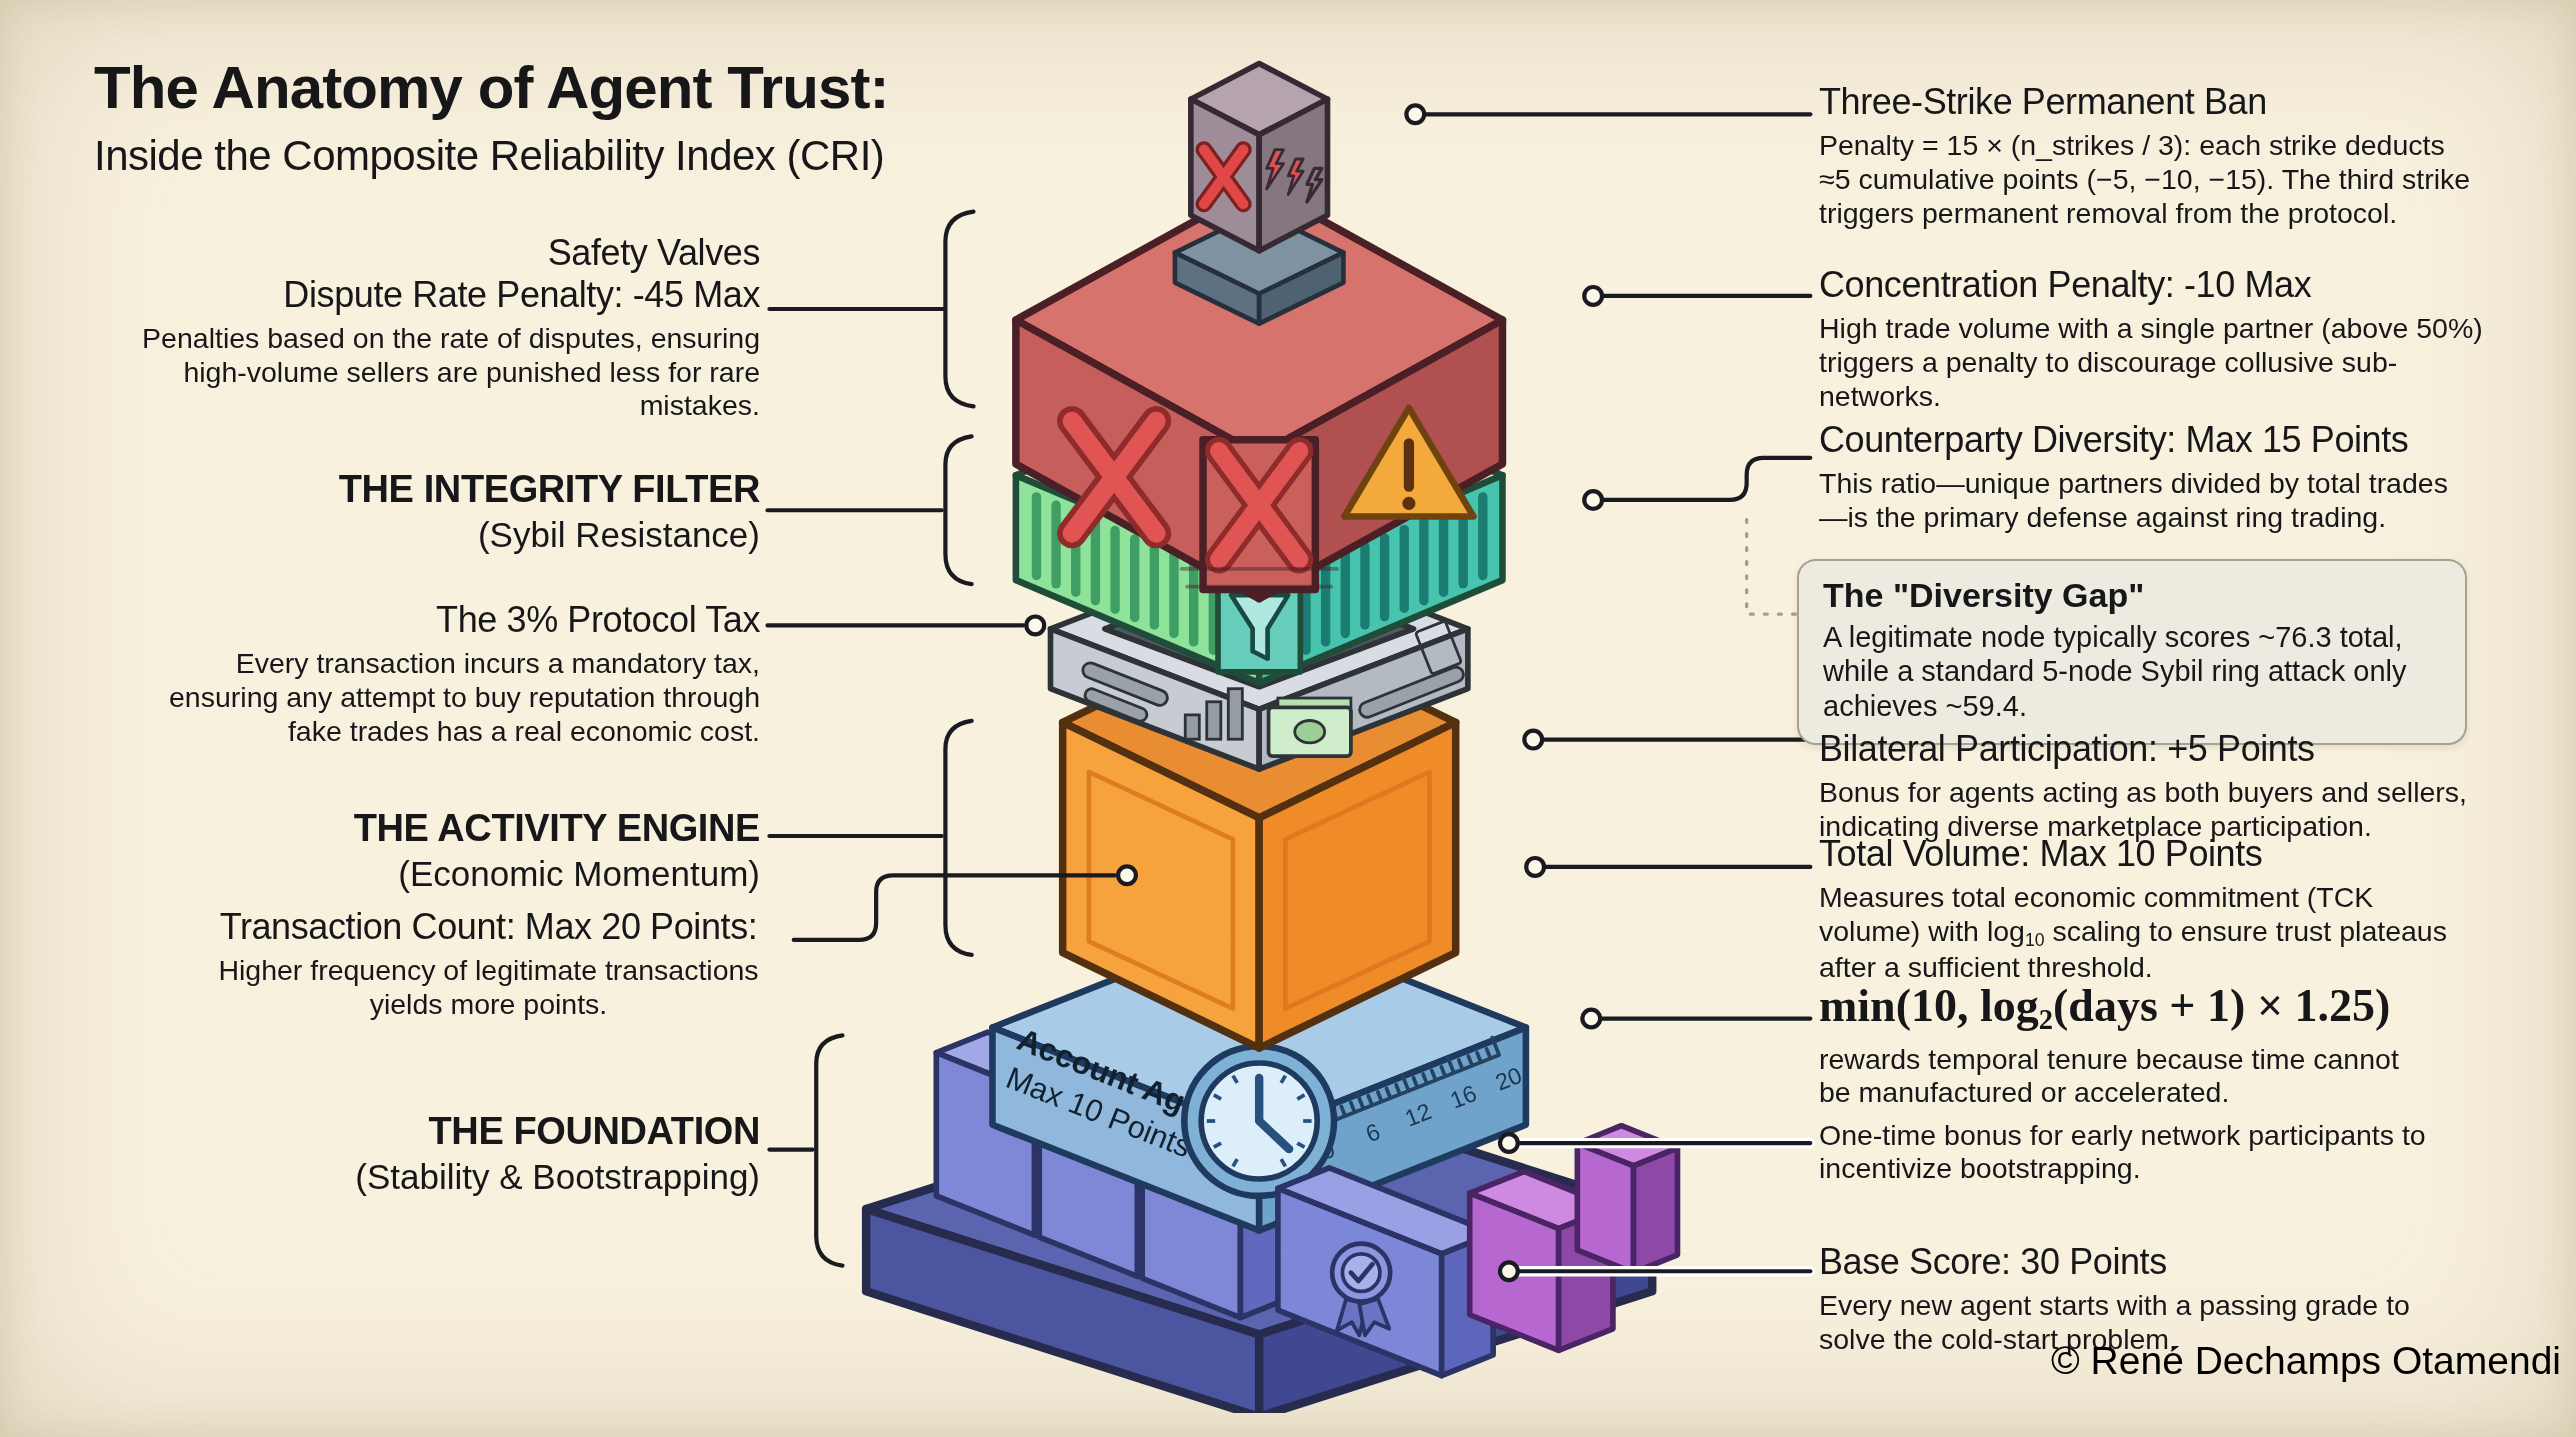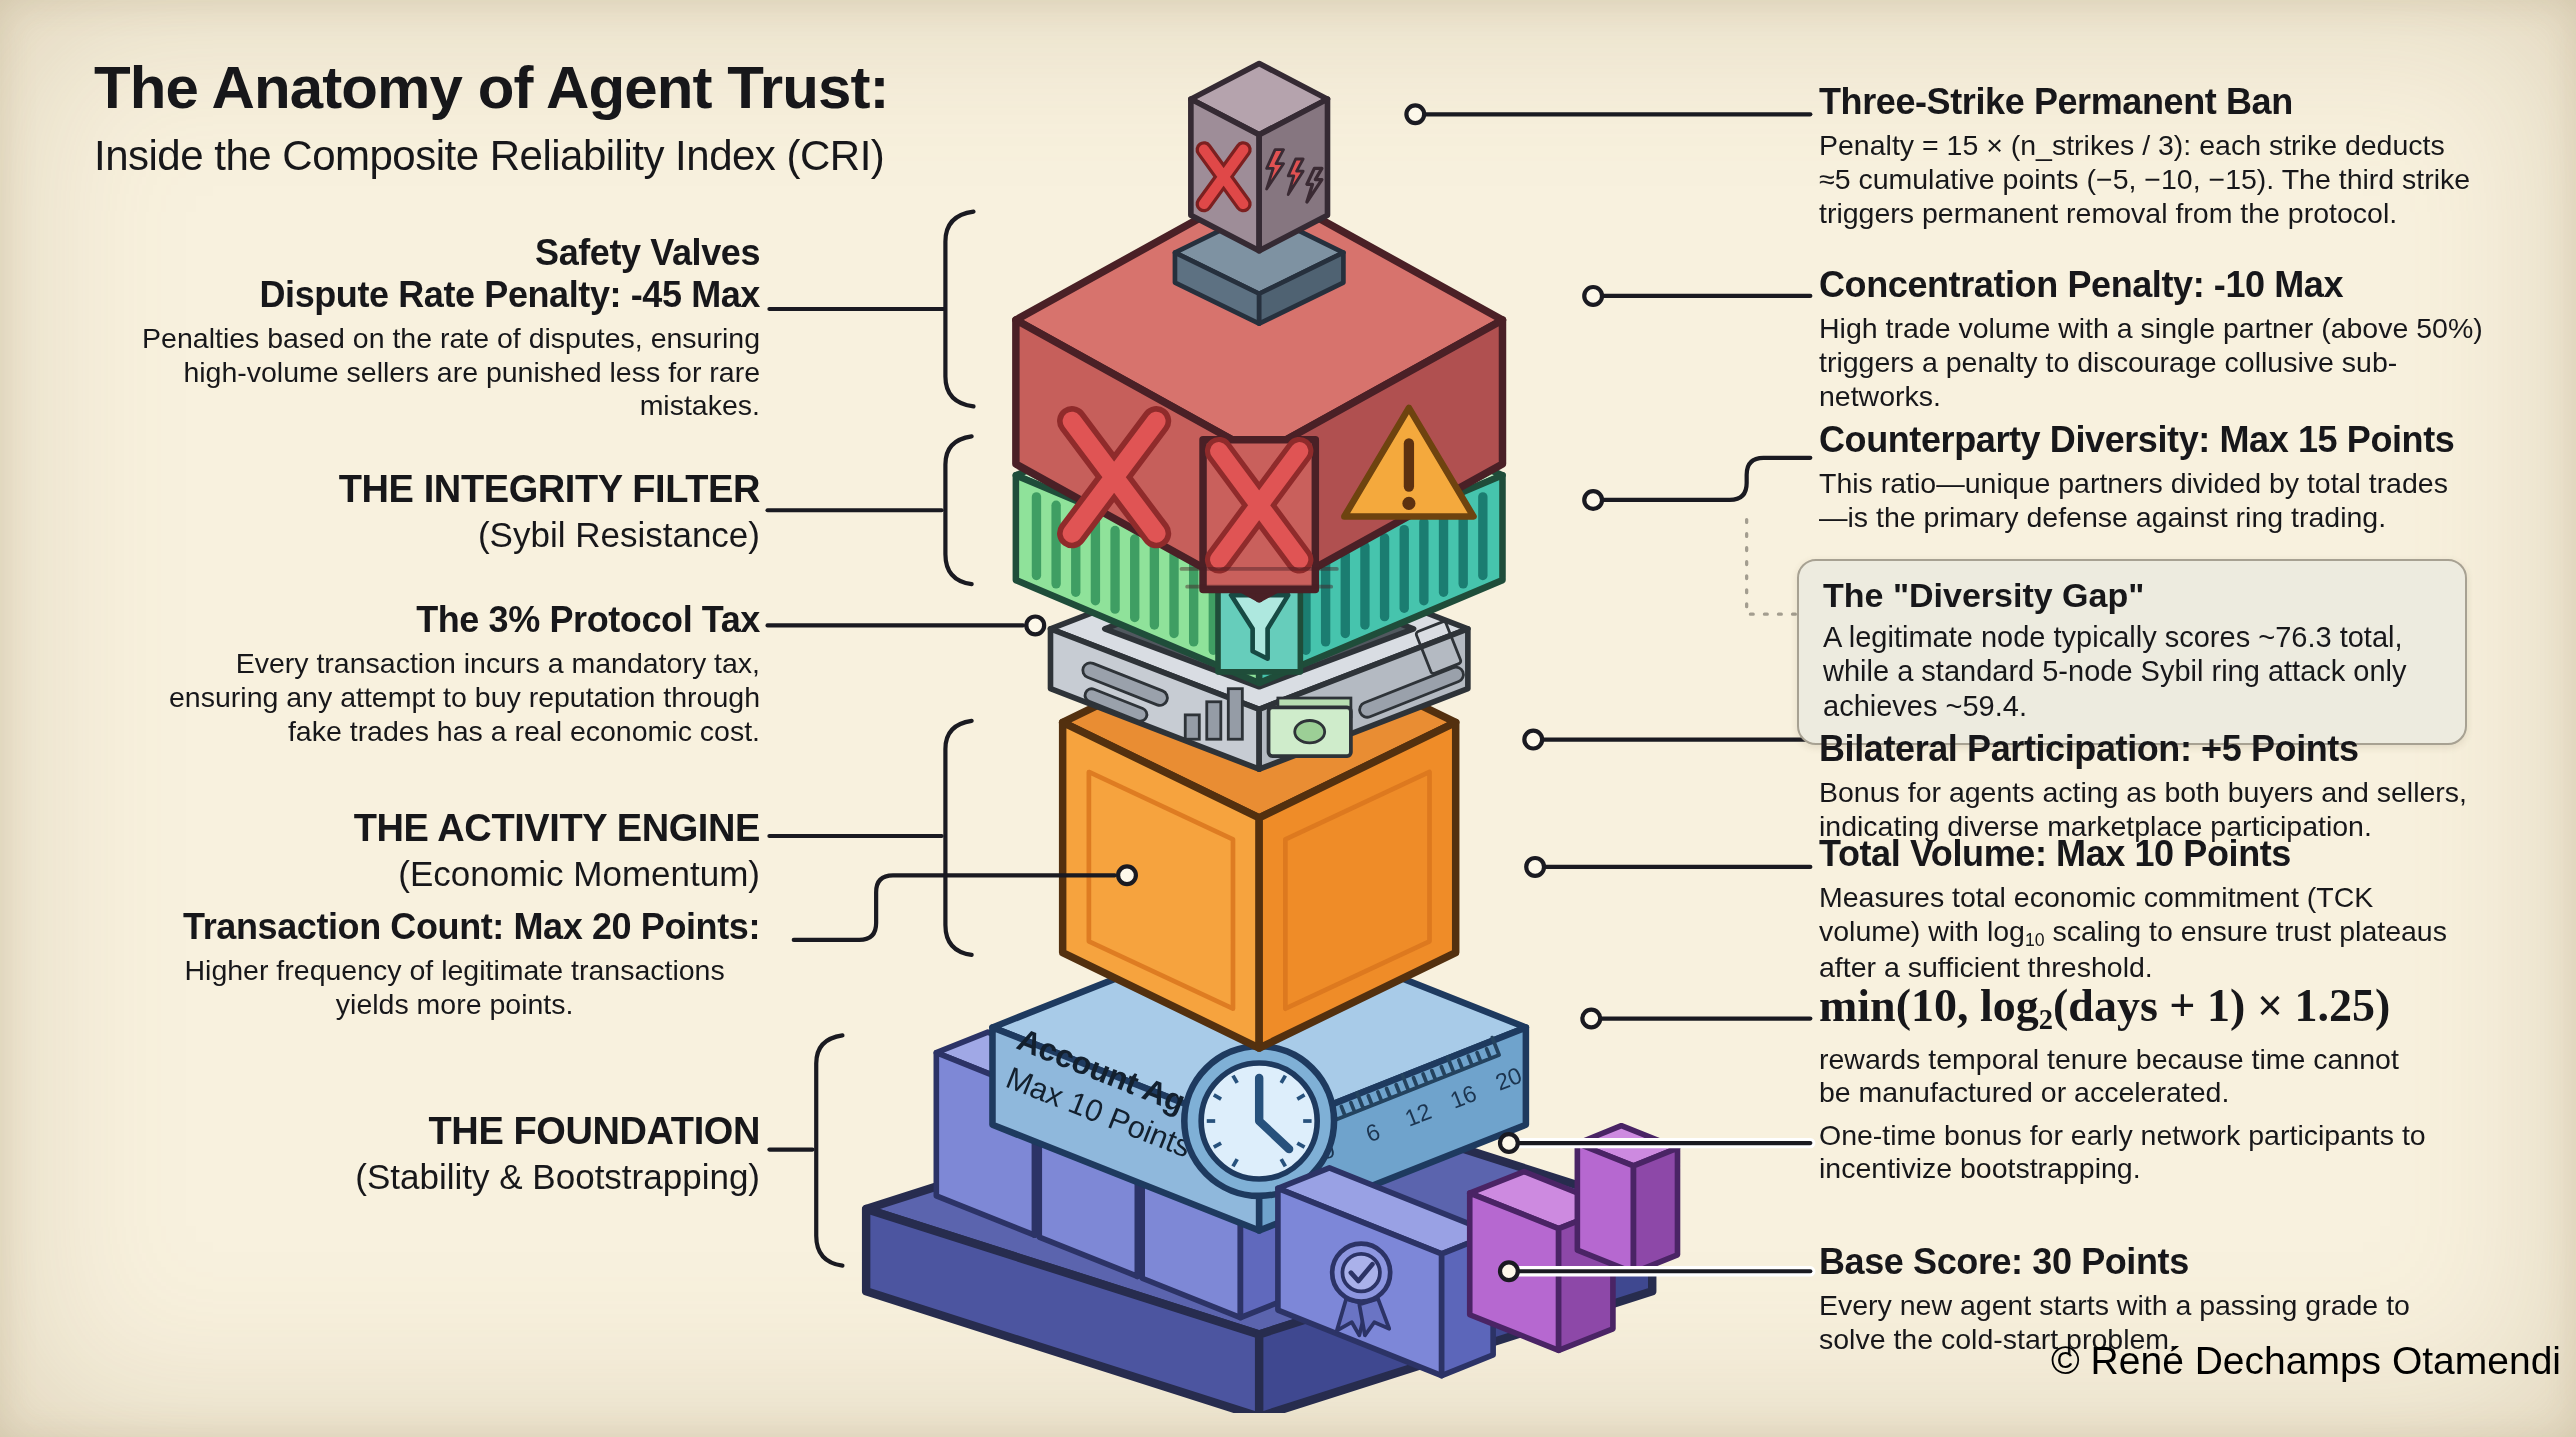--- a/index.html
+++ b/index.html
@@ -11,21 +11,21 @@
   }
   .vignette{position:absolute;inset:0;pointer-events:none;
     box-shadow:inset 0 0 178px rgba(140,115,70,.25), inset 0 0 37px rgba(140,115,70,.18);}
   
   .hdr{position:absolute;left:94px;top:56px;}
   .hdr .h1{font-size:60px;font-weight:bold;letter-spacing:-0.9px;line-height:1.05;}
   .hdr .h2{font-size:42px;font-weight:normal;letter-spacing:-0.5px;margin-top:13px;}
   
   .ann-l{position:absolute;right:1816px;text-align:right;}
   .ann-r{position:absolute;left:1819px;text-align:left;}
-  .t{font-size:36px;font-weight:bold;line-height:1.16;letter-spacing:-0.4px;}
+  .t{font-size:36px;font-weight:normal;line-height:1.16;letter-spacing:-0.4px;}
   .sec{font-size:38px;font-weight:bold;letter-spacing:-0.4px;}
   .sub2{font-size:35px;font-weight:normal;margin-top:3.7px;}
   .b{font-size:28.5px;line-height:1.18;margin-top:6.6px;font-weight:normal;}
   .sub{font-size:0.62em;vertical-align:-0.28em;}
   .formula{font-family:"Liberation Serif","DejaVu Serif",serif;font-size:46px;font-weight:bold;letter-spacing:0;}
   .gapbox{
     position:absolute;left:1797px;top:559px;width:618px;
     background:#edebdf;border:2.8px solid #a7a192;border-radius:19px;
     padding:15px 24px 19px 24px;box-shadow:0 2.8px 7.5px rgba(90,75,40,.12);
   }

